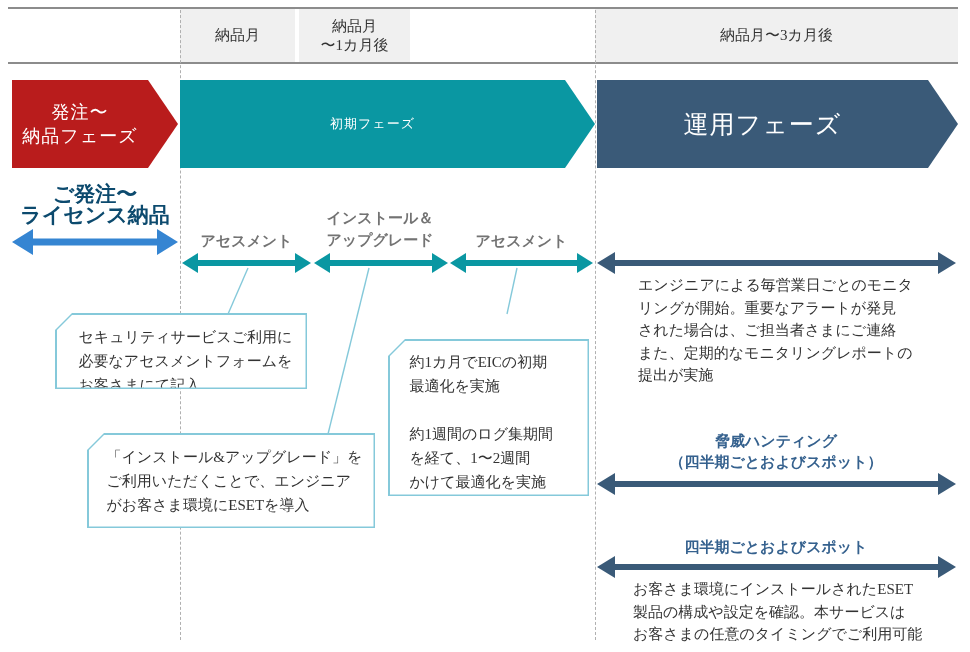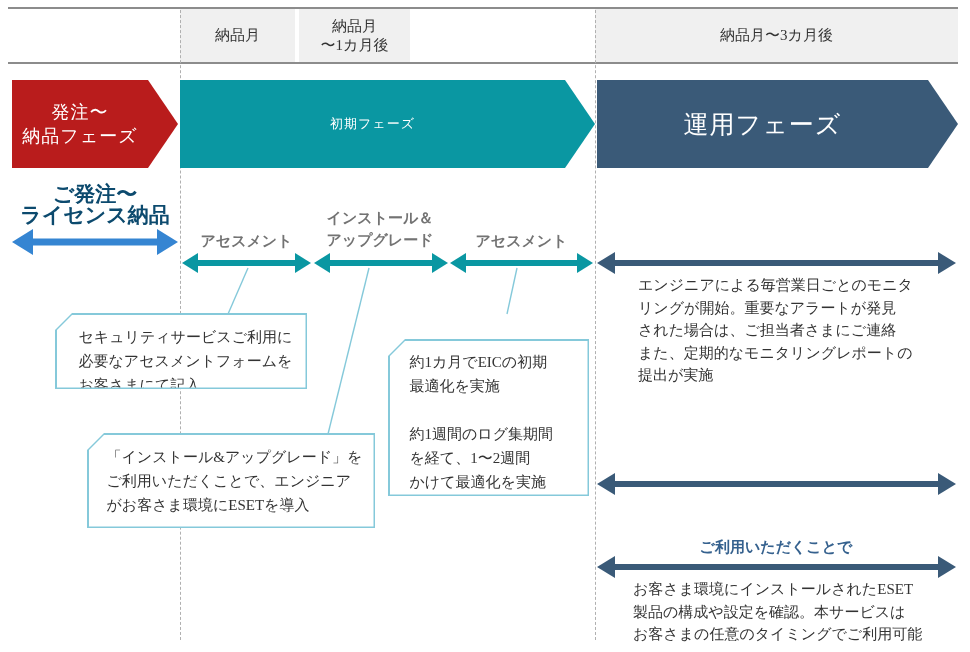--- a/index.html
+++ b/index.html
@@ -139,27 +139,29 @@
     <div class="hl"></div>
     <div class="shaft"></div>
     <div class="hr"></div>
   </div>
   <div class="para" style="left:638px;top:274px;width:330px;">エンジニアによる毎営業日ごとのモニタ
 リングが開始。重要なアラートが発見
 された場合は、ご担当者さまにご連絡
 また、定期的なモニタリングレポートの
 提出が実施</div>
 
+  <div class="lbl lbl-dark" style="left:597px;width:358px;top:431px;">脅威ハンティング
+（四半期ごとおよびスポット）</div>
   <div class="darrow mid" style="--c:#3a5a78;left:597px;top:473px;width:359px;height:22px;">
     <div class="hl"></div>
     <div class="shaft"></div>
     <div class="hr"></div>
   </div>
 
-  <div class="lbl lbl-dark" style="left:597px;width:358px;top:537px;">ご利用いただくことで</div>
+  <div class="lbl lbl-dark" style="left:597px;width:358px;top:537px;">四半期ごとおよびスポット</div>
   <div class="darrow mid" style="--c:#3a5a78;left:597px;top:556px;width:359px;height:22px;">
     <div class="hl"></div>
     <div class="shaft"></div>
     <div class="hr"></div>
   </div>
   <div class="para" style="left:633px;top:578px;width:340px;">お客さま環境にインストールされたESET
 製品の構成や設定を確認。本サービスは
 お客さまの任意のタイミングでご利用可能</div>
 
 </div>

